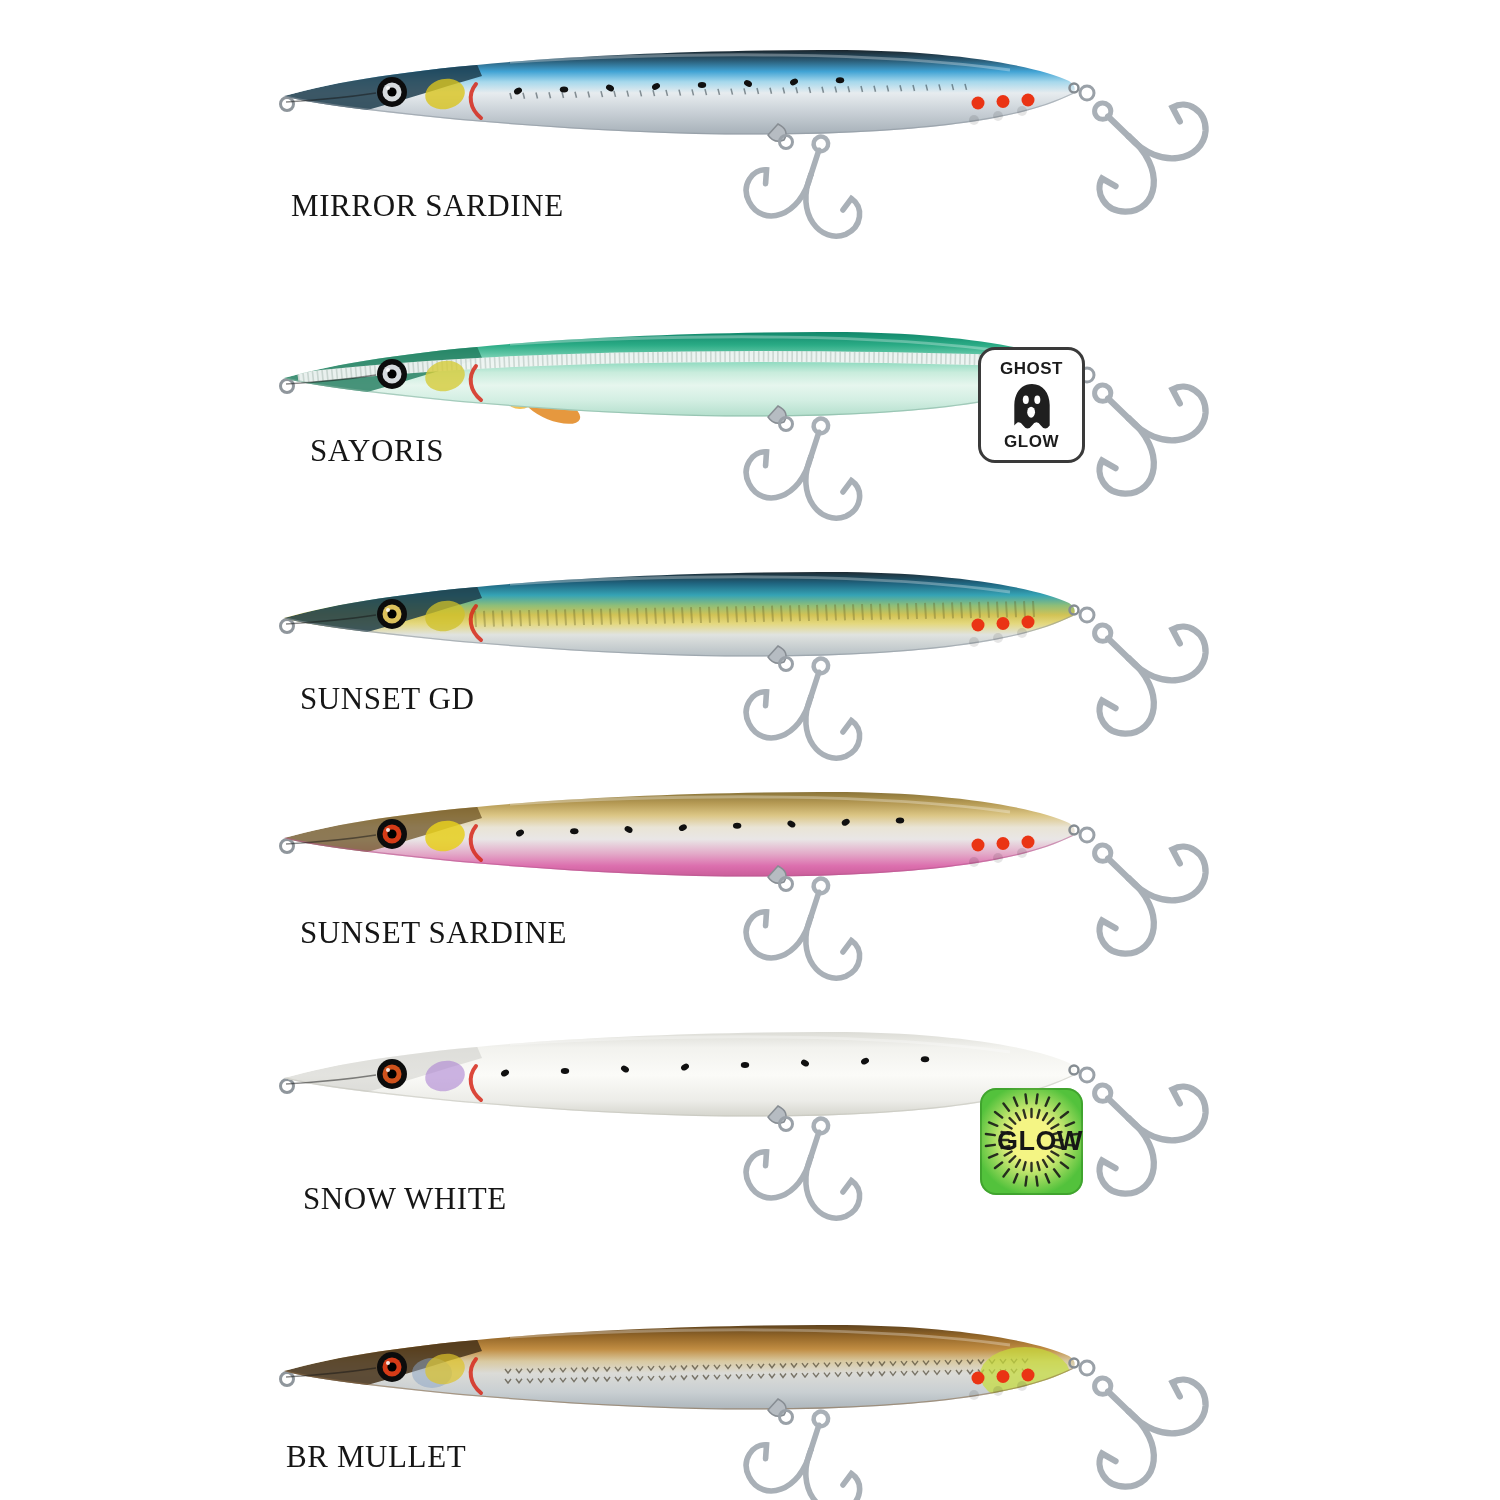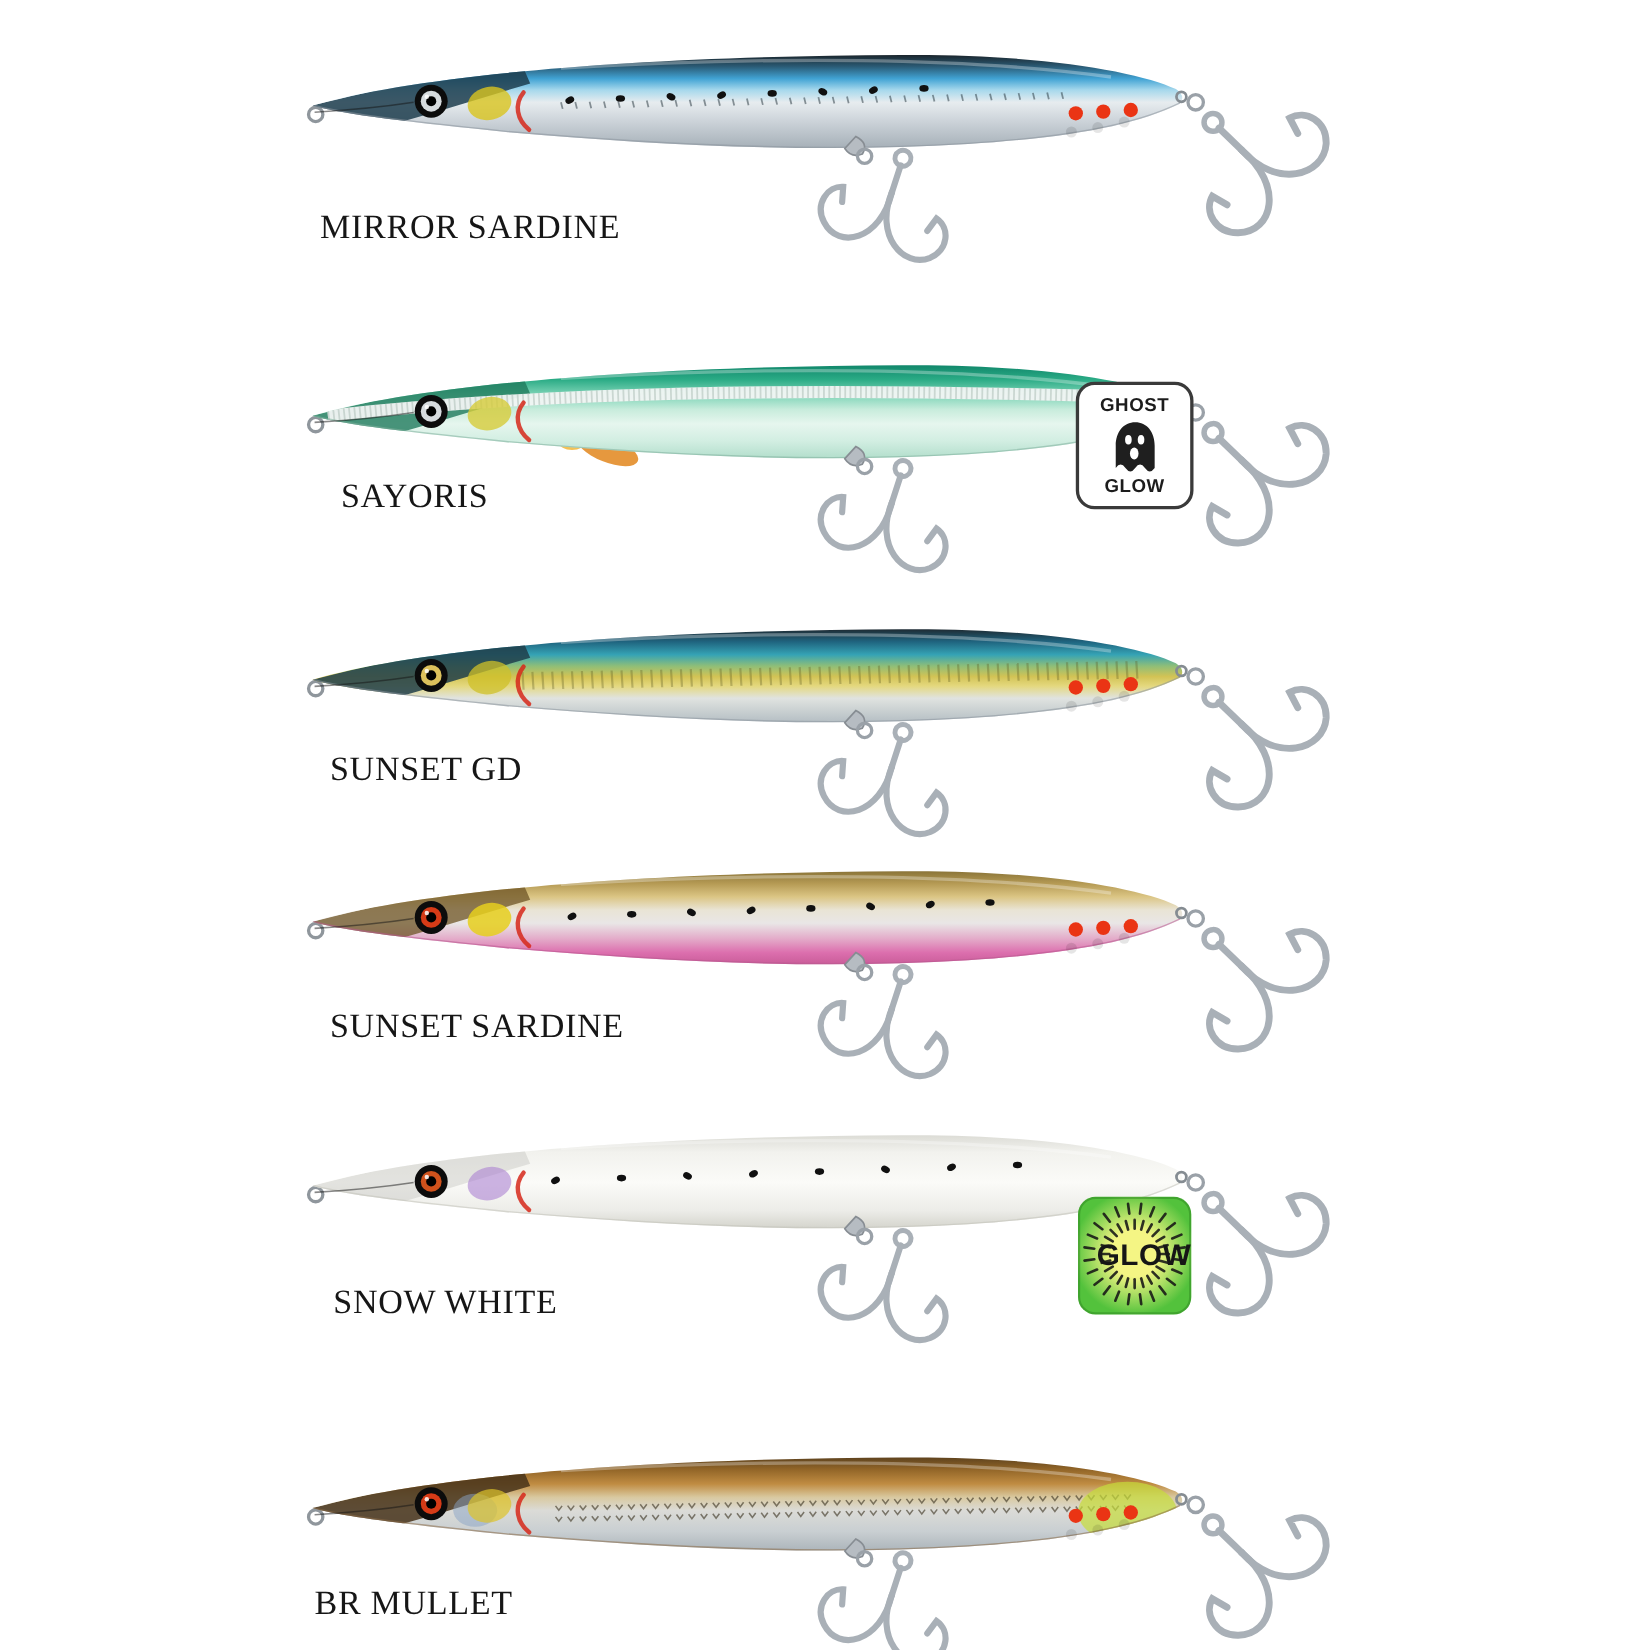--- a/index.html
+++ b/index.html
@@ -475,21 +475,21 @@
           <line x1="74.02417287332266" y1="22.6459264092243" x2="79.50302573440115" y2="15.505746346603182" stroke="#161616" stroke-width="2.4" stroke-linecap="round" opacity=".88"></line>
           <line x1="67.76345596729058" y1="35.7365440327094" x2="73.42031021678297" y2="30.07968978321702" stroke="#161616" stroke-width="2.4" stroke-linecap="round" opacity=".88"></line>
           <line x1="80.8540735907757" y1="29.475827126677327" x2="87.99425365339681" y2="23.99697426559884" stroke="#161616" stroke-width="2.4" stroke-linecap="round" opacity=".88"></line>
           <line x1="71.41858428704208" y1="40.499999999999986" x2="78.3467875173176" y2="36.499999999999986" stroke="#161616" stroke-width="2.4" stroke-linecap="round" opacity=".88"></line>
           <line x1="85.6835427029176" y1="37.840713002491654" x2="93.99845849551917" y2="34.39656211120584" stroke="#161616" stroke-width="2.4" stroke-linecap="round" opacity=".88"></line>
           <line x1="73.71629400464857" y1="46.04716196264202" x2="81.44370061496112" y2="43.976609601821856" stroke="#161616" stroke-width="2.4" stroke-linecap="round" opacity=".88"></line>
           <line x1="88.18345987083099" y1="47.170530887858085" x2="97.10646362319528" y2="45.99579515787762" stroke="#161616" stroke-width="2.4" stroke-linecap="round" opacity=".88"></line>
         </svg>
       <span class="glow-word">GLOW</span>
     </div>
-    <div class="lure-label" style="left:23px;top:146px">SNOW WHITE</div>
+    <div class="lure-label" style="left:23px;top:161px">SNOW WHITE</div>
   </section>
 
   <section class="lure-row" style="top:1315px">
     <div class="lure-canvas">
   <svg width="920" height="210" viewBox="0 0 920 210" xmlns="http://www.w3.org/2000/svg">
     <defs>
       <linearGradient id="g5" gradientUnits="userSpaceOnUse" x1="0" y1="10" x2="0" y2="96">
               <stop offset="0" stop-color="#5f431e"></stop>
               <stop offset="0.13" stop-color="#936628"></stop>
               <stop offset="0.28" stop-color="#c08c42"></stop>

